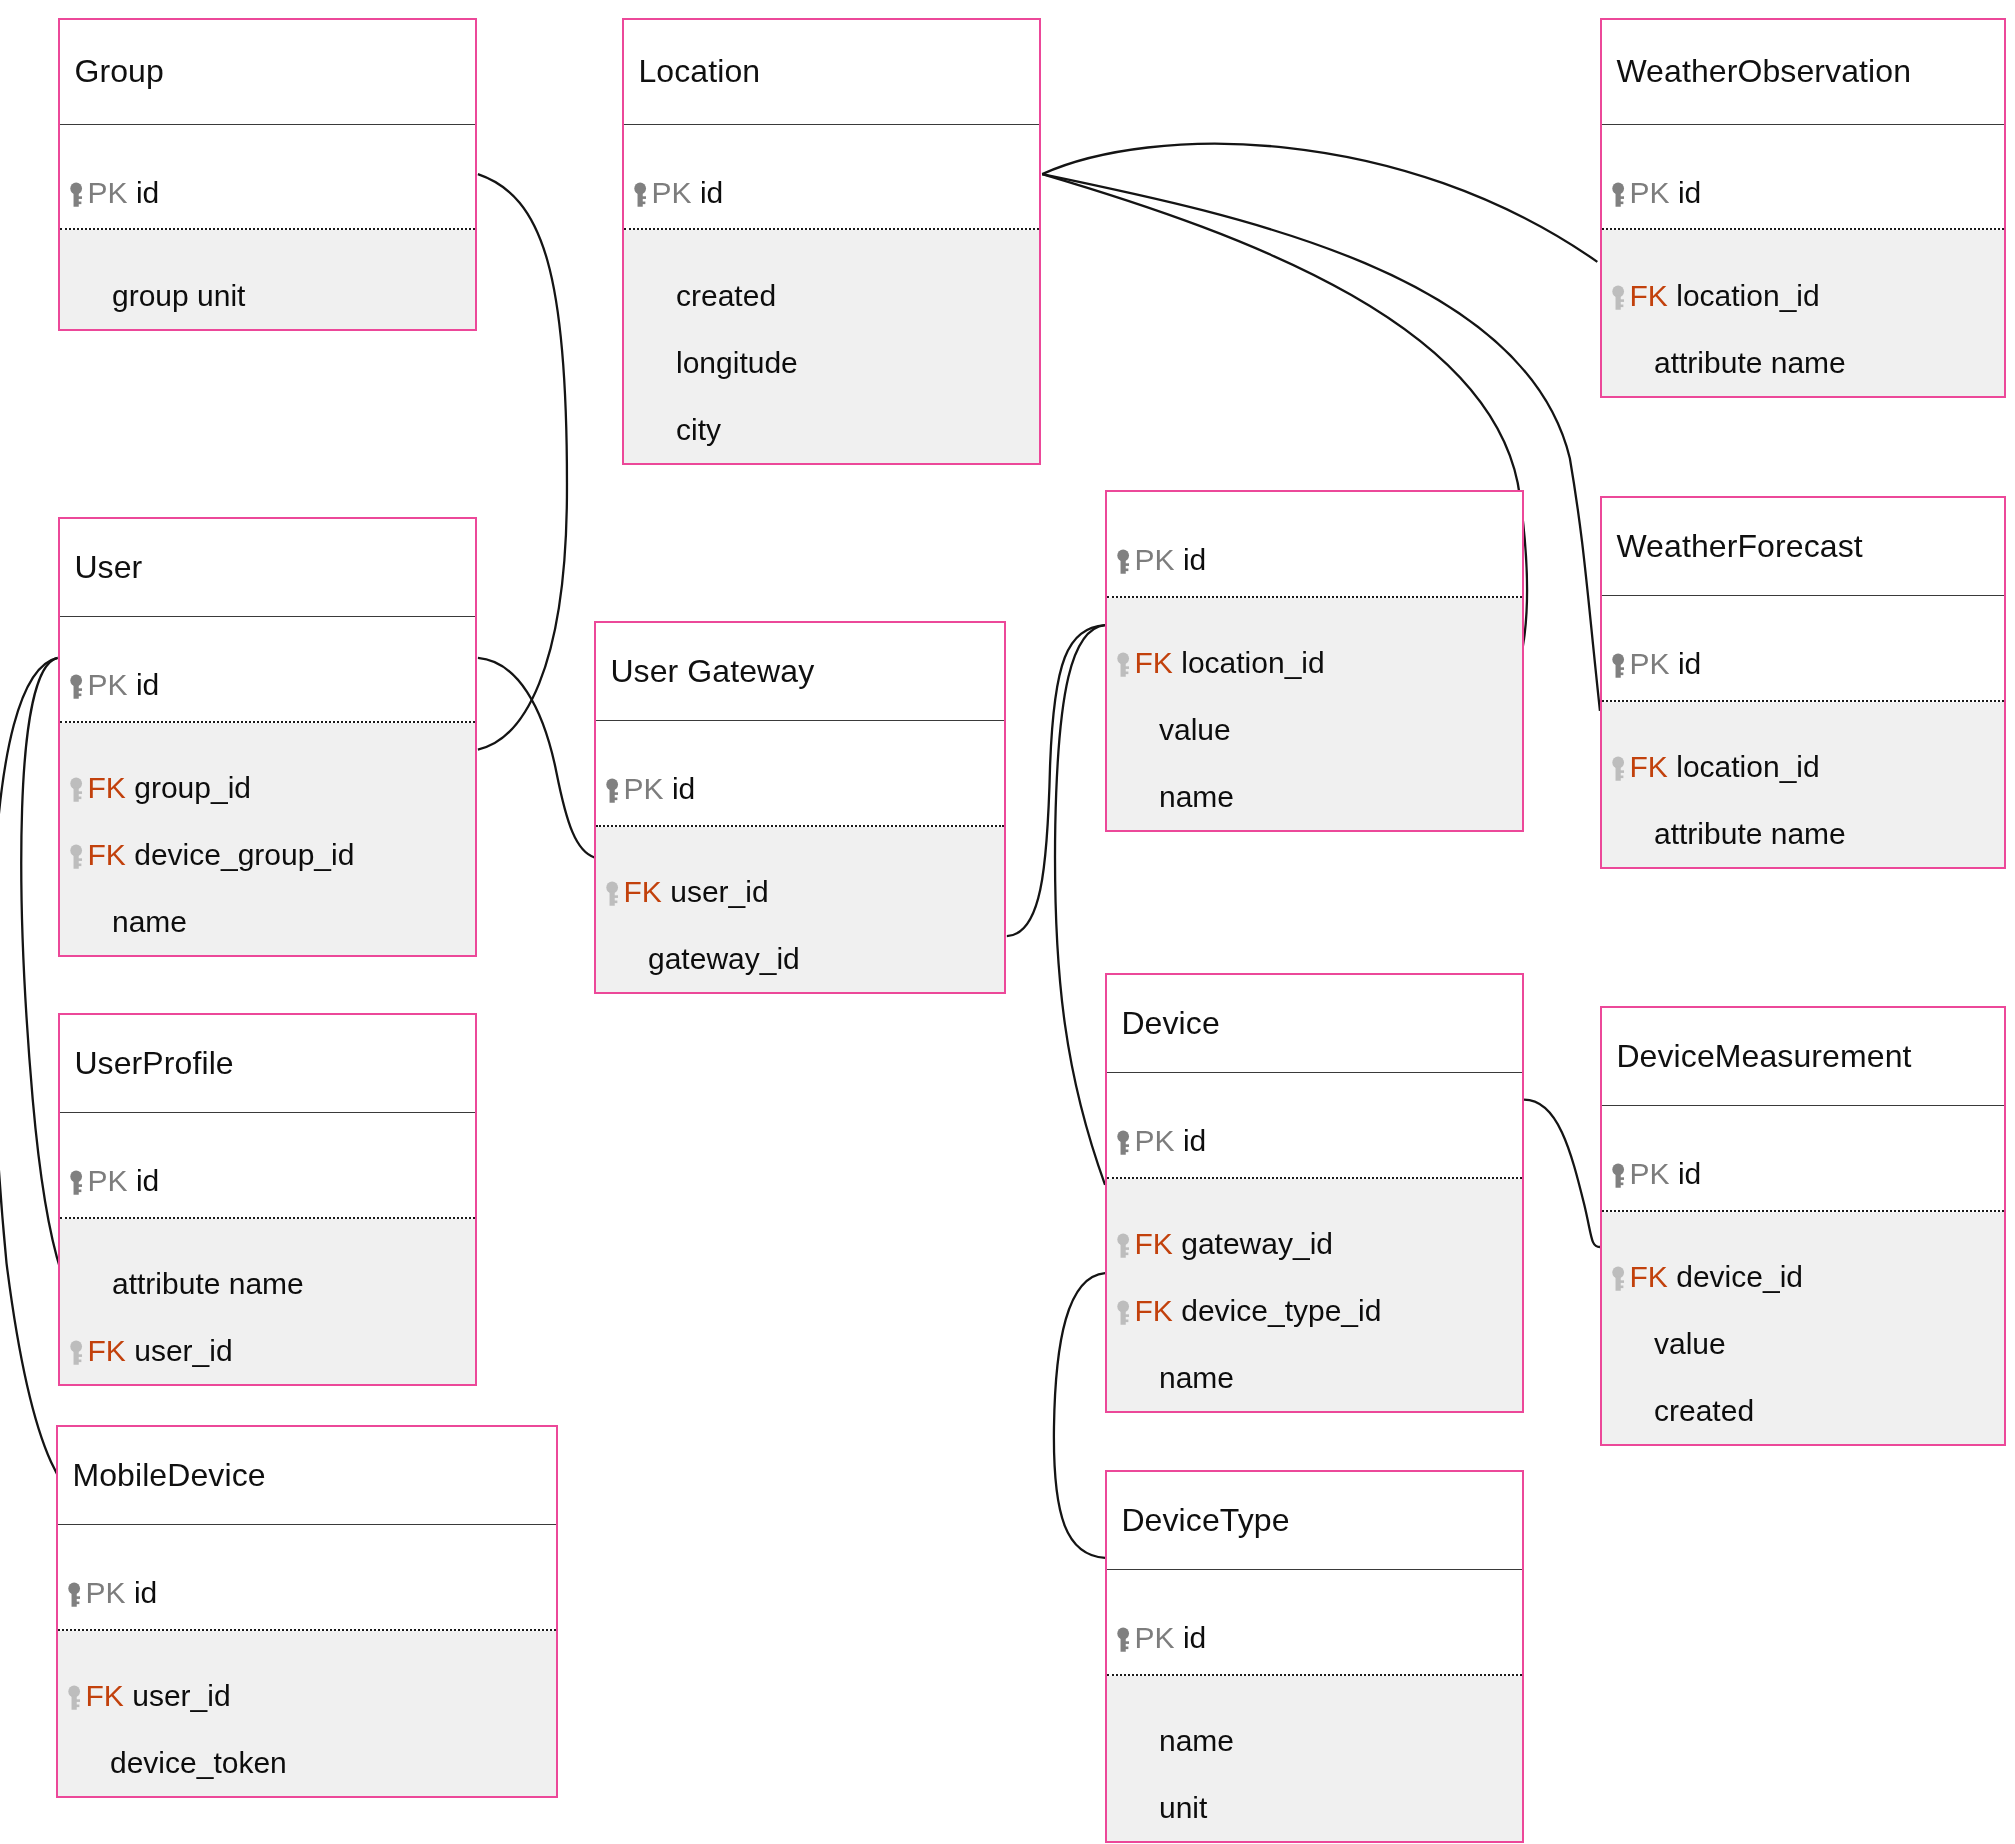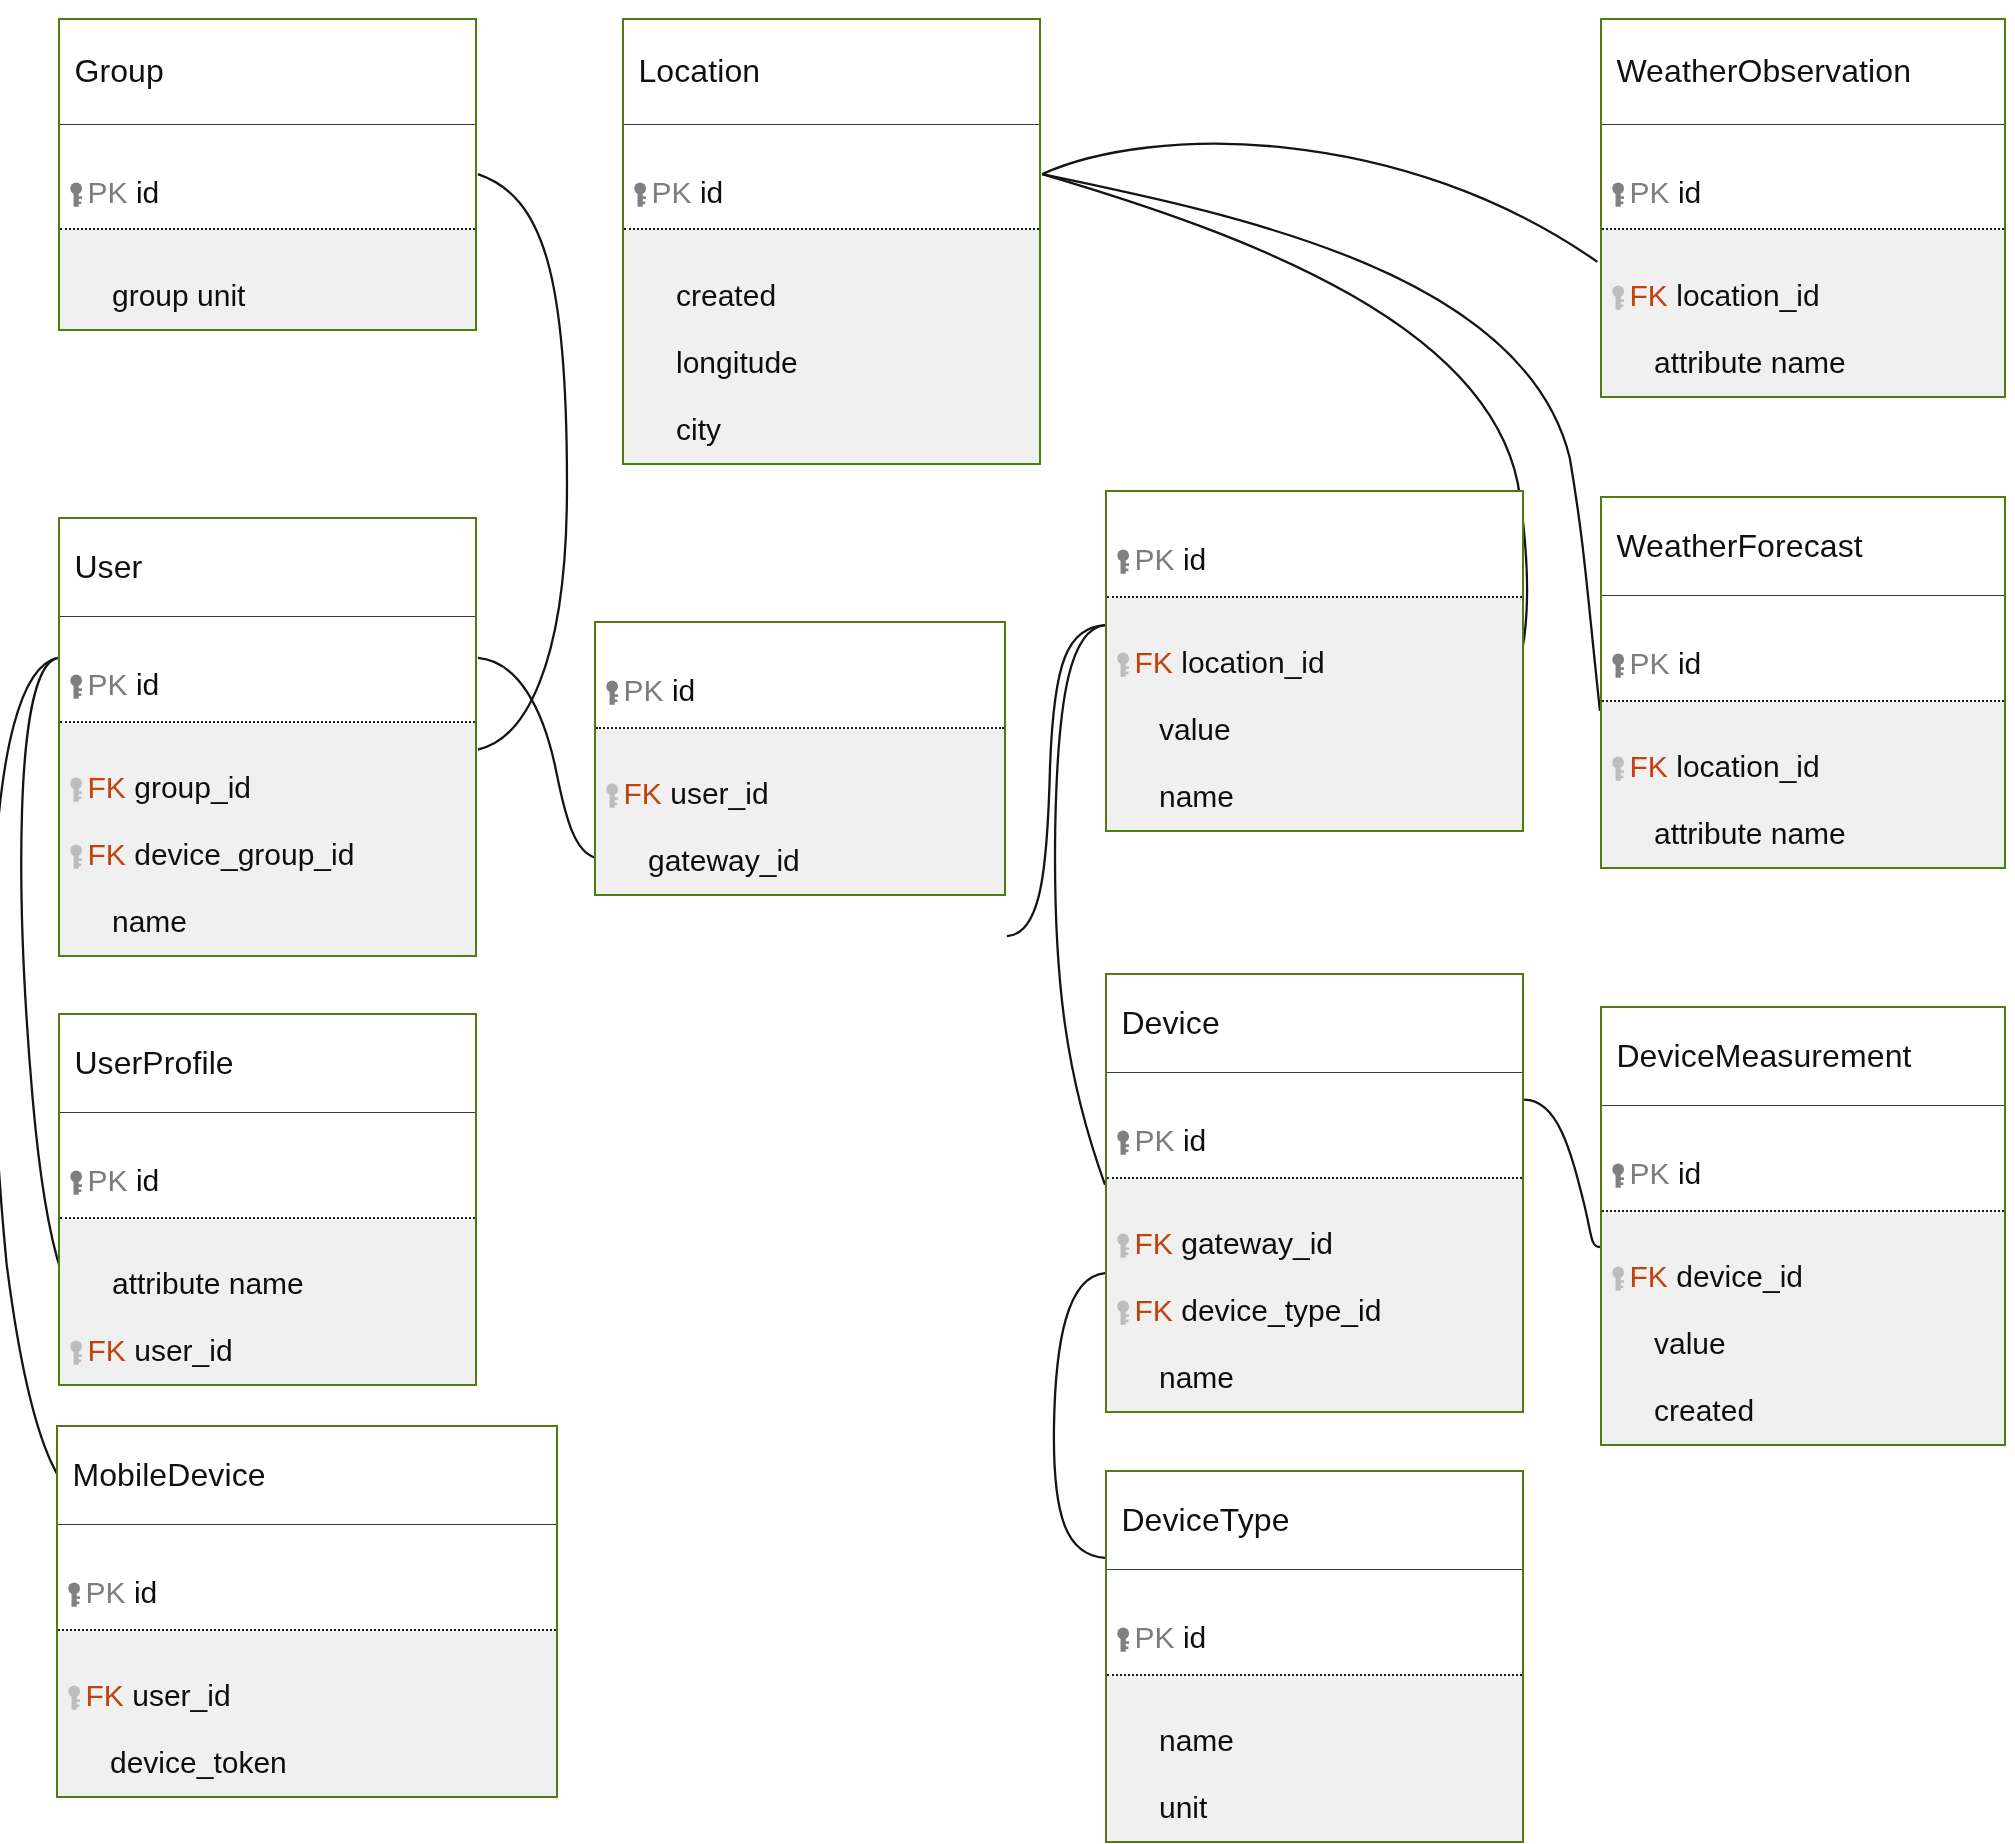--- a/index.html
+++ b/index.html
@@ -1,19 +1,19 @@
 <!DOCTYPE html>
 <html style="font-size:10.5px"><head>
 <meta charset="utf-8">
 <style>
   html,body{margin:0;padding:0;background:#ffffff;}
   body{font-family:"Liberation Sans",sans-serif;}
   #canvas{position:relative;width:2015px;height:1844px;background:#fff;overflow:hidden;}
   svg.links{position:absolute;left:0;top:0;width:2015px;height:1844px;pointer-events:none;}
-  .entity{position:absolute;box-sizing:border-box;border:2px solid #4d7c0f;background:#ffffff;}
+  .entity{position:absolute;box-sizing:border-box;border:2px solid #ec4899;background:#ffffff;}
   .ent-title{box-sizing:border-box;display:flex;align-items:center;border-bottom:1.3px solid #3a3a3a;
              padding-left:14.4px;font-size:32px;color:#101010;letter-spacing:0.1px;}
   .pk-zone{box-sizing:border-box;background:#ffffff;border-bottom:2px dotted #1a1a1a;}
   .attr-zone{box-sizing:border-box;background:#f0f0f0;}
   .row{box-sizing:border-box;display:flex;align-items:flex-end;font-size:30px;color:#0d0d0d;padding-left:6.5px;}
   .keyicon{flex:0 0 auto;width:19.6px;height:30px;margin-right:1.3px;position:relative;}
   .keyicon svg{display:block;width:19.6px;height:30px;}
   .kw{flex:0 0 auto;font-size:30px;margin-right:8.5px;}
   .kw.pk{color:#7d7d7d;}
   .kw.fk{color:#c2410c;}
@@ -162,20 +162,21 @@
             </span>
             <span class="kw fk">FK</span>
             <span class="fname">device_group_id</span>
           </div>
           <div class="row plain" style="height: 67px;">
             <span class="fname">name</span>
           </div>
         </div>
       </div>
       <div class="entity" style="left: 594px; top: 621px; width: 412px;">
+        <div class="ent-title" style="height: 98px;">User Gateway</div>
         <div class="pk-zone" style="padding-top: 18.3px; padding-bottom: 18.3px;">
           <div class="row" style="height: 67px;">
             <span class="keyicon">
               <svg viewBox="0 0 30 46" xmlns="http://www.w3.org/2000/svg">
                 <circle cx="14" cy="13" r="9" fill="#808080"></circle>
                 <rect x="10" y="19" width="8" height="22" fill="#808080"></rect>
                 <rect x="16" y="25" width="7" height="4" fill="#808080"></rect>
                 <rect x="16" y="33" width="6" height="4" fill="#808080"></rect>
               </svg>
             </span>

